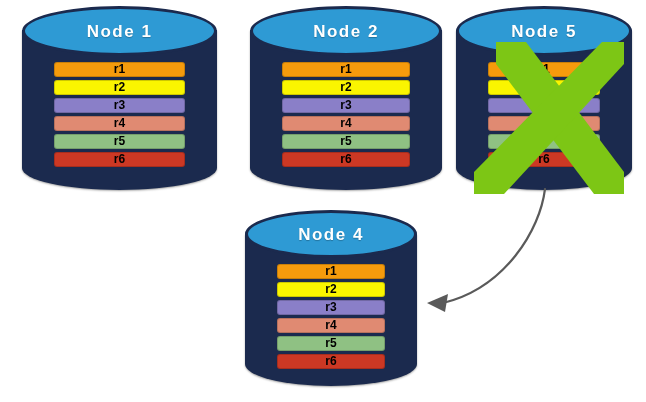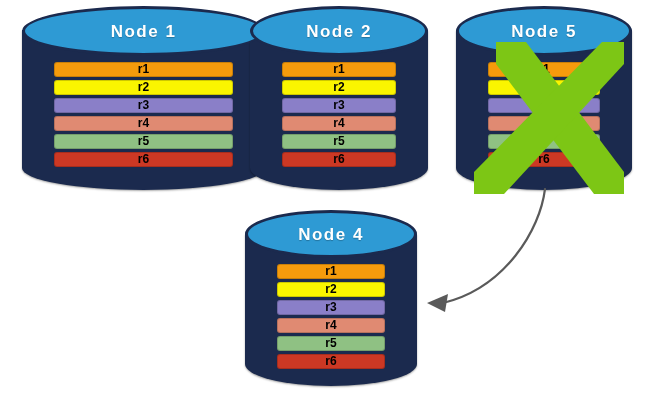--- a/index.html
+++ b/index.html
@@ -94,35 +94,35 @@
     height: 402px;
     z-index: 7;
     pointer-events: none;
   }
 </style>
 </head>
 <body style="background: rgb(255, 255, 255);">
 
 <div id="canvas">
 
-  <div class="node" style="left:22px; top:6px; width:195px; height:186px;padding-left:48px;">
+  <div class="node" style="left:22px; top:6px; width:195px; height:186px;">
     <div class="cyl-body" style="top: 24px; height: 160px; background-color: rgb(27, 42, 78);"></div>
     <div class="cyl-top" style="top: 0px; height: 50px; background-color: rgb(46, 154, 212); border-color: rgb(27, 42, 78);"></div>
     <div class="cyl-title" style="top: 16px; color: rgb(255, 255, 255);">Node  1</div>
     <div class="rows" style="left:32px; right:32px; top:56px;">
       <div class="row-bar" style="background-color: rgb(245, 155, 12); color: rgb(0, 0, 0);">r1</div>
       <div class="row-bar" style="background-color: rgb(250, 245, 0); color: rgb(0, 0, 0);">r2</div>
       <div class="row-bar" style="background-color: rgb(138, 127, 200); color: rgb(0, 0, 0);">r3</div>
       <div class="row-bar" style="background-color: rgb(224, 138, 114); color: rgb(0, 0, 0);">r4</div>
       <div class="row-bar" style="background-color: rgb(143, 193, 131); color: rgb(0, 0, 0);">r5</div>
       <div class="row-bar" style="background-color: rgb(204, 56, 36); color: rgb(0, 0, 0);">r6</div>
     </div>
   </div>
 
-  <div class="node" style="left:250px; top:6px; width:178px; height:186px;">
+  <div class="node" style="left:250px; top:6px; width:192px; height:186px;">
     <div class="cyl-body" style="top: 24px; height: 160px; background-color: rgb(27, 42, 78);"></div>
     <div class="cyl-top" style="top: 0px; height: 50px; background-color: rgb(46, 154, 212); border-color: rgb(27, 42, 78);"></div>
     <div class="cyl-title" style="top: 16px; color: rgb(255, 255, 255);">Node  2</div>
     <div class="rows" style="left:32px; right:32px; top:56px;">
       <div class="row-bar" style="background-color: rgb(245, 155, 12); color: rgb(0, 0, 0);">r1</div>
       <div class="row-bar" style="background-color: rgb(250, 245, 0); color: rgb(0, 0, 0);">r2</div>
       <div class="row-bar" style="background-color: rgb(138, 127, 200); color: rgb(0, 0, 0);">r3</div>
       <div class="row-bar" style="background-color: rgb(224, 138, 114); color: rgb(0, 0, 0);">r4</div>
       <div class="row-bar" style="background-color: rgb(143, 193, 131); color: rgb(0, 0, 0);">r5</div>
       <div class="row-bar" style="background-color: rgb(204, 56, 36); color: rgb(0, 0, 0);">r6</div>

